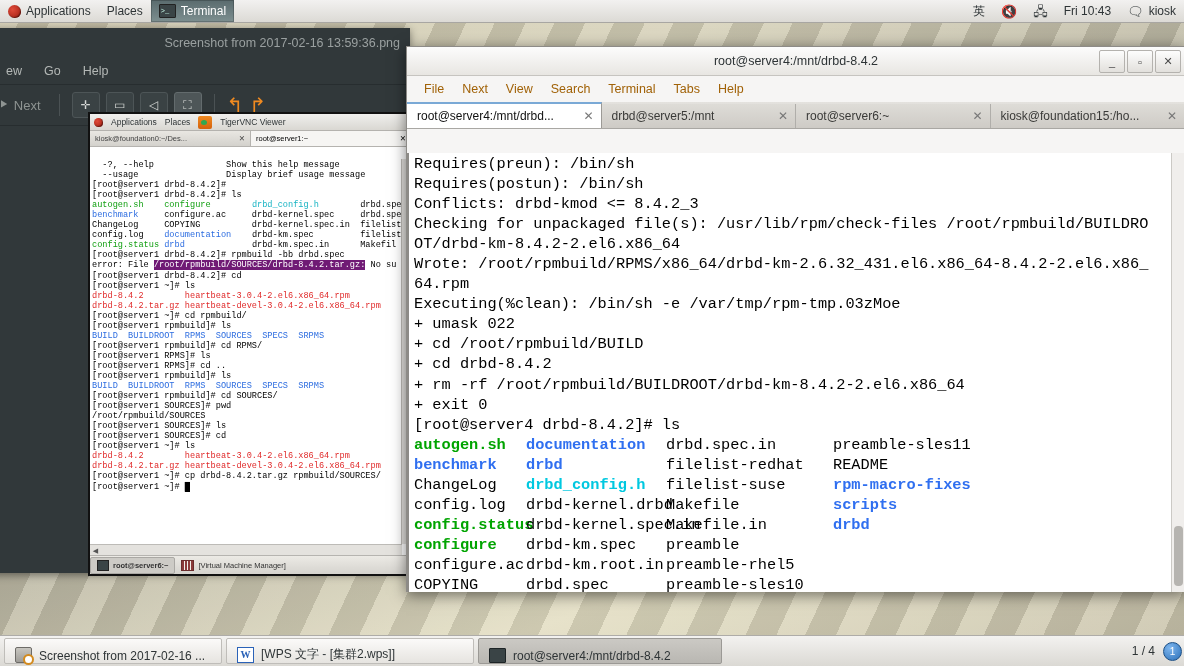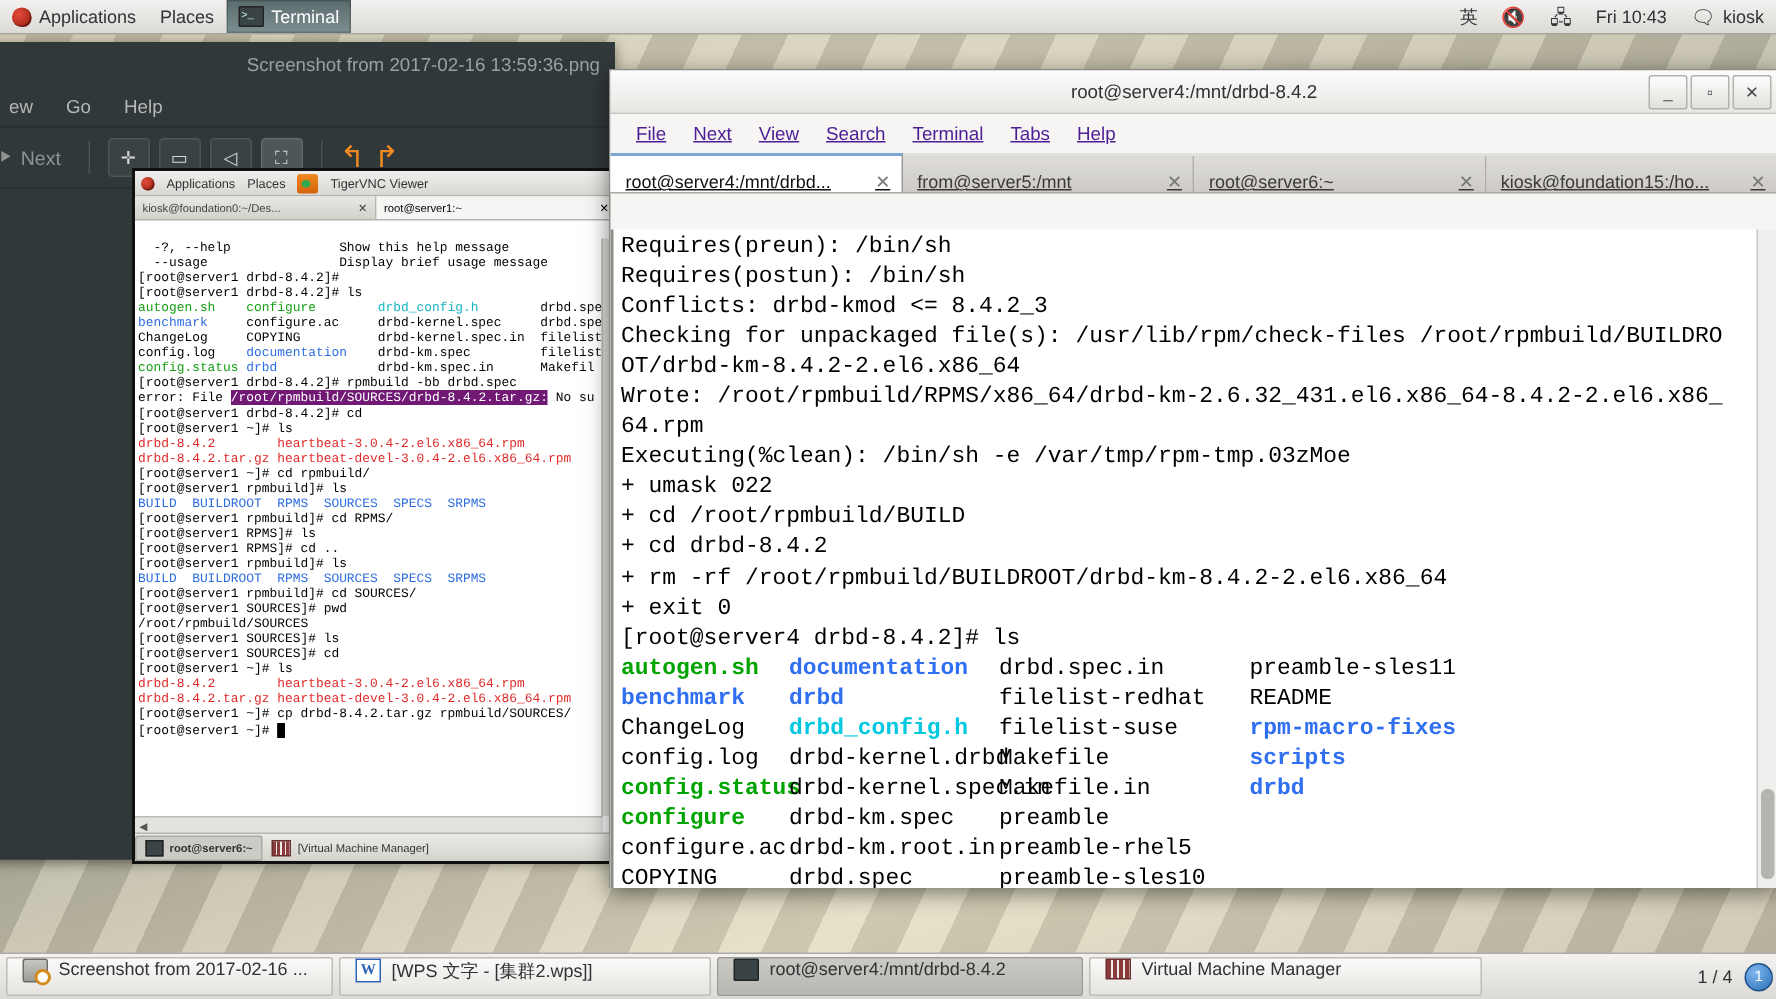--- a/index.html
+++ b/index.html
@@ -103,27 +103,27 @@
     box-shadow:0 3px 14px rgba(0,0,0,.5);
   }
   #term-titlebar{height:28px;background:linear-gradient(#fcfcfc,#e8e6e2);
      border-bottom:1px solid #c6c4c0;display:flex;align-items:center;position:relative;}
   #term-title{flex:1;text-align:center;font-size:12.5px;color:#2e3436;font-weight:normal;}
   #term-winbtns{position:absolute;right:4px;top:3px;display:flex;gap:2px;}
   .winbtn{width:24px;height:21px;border:1px solid #b4b2ae;border-radius:2px;
      background:linear-gradient(#fdfdfd,#e2e0dc);display:flex;align-items:center;justify-content:center;
      font-size:11px;color:#4a4a4a;}
   #term-menubar{height:26px;display:flex;align-items:center;gap:0;padding-left:8px;
-     background:#f6f5f4;font-size:12.5px;color:#4c1d95;text-decoration:underline;}
+     background:#f6f5f4;font-size:12.5px;color:#a16207;}
   #term-menubar span{padding:3px 9px;}
   #term-tabbar{height:26px;background:linear-gradient(#e4e2de,#d6d4cf);display:flex;align-items:flex-end;
      border-bottom:1px solid #a9a7a3;}
-  .tterm-tab{flex:1;max-width:196px;height:24px;display:flex;align-items:flex-end;justify-content:space-between;
+  .tterm-tab{flex:1;max-width:196px;height:24px;display:flex;align-items:center;justify-content:space-between;
      padding:0 7px 0 10px;font-size:12px;color:#3a3a38;border-right:1px solid #b0aeaa;
-     background:linear-gradient(#dedcd7,#cecbc6);text-decoration:underline;}
+     background:linear-gradient(#dedcd7,#cecbc6);}
   .tterm-tab.sel{background:#fff;color:#111;border-top:2px solid #7aa9d6;border-right:1px solid #9c9a96;}
   .tterm-tab .x{color:#777;font-size:12px;padding-left:6px;}
   #term-body{
     position:absolute;left:0;right:0;top:106px;bottom:0;background:#fff;
     font-family:"Liberation Mono",monospace;font-size:15.3px;line-height:20.05px;
     color:#000;padding:1px 0 0 5px;white-space:pre;overflow:hidden;
     border-left:2px solid #8d8b87;
   }
   #term-body .green{color:#00a400;font-weight:bold;}
   #term-body .blue{color:#2f6ff0;font-weight:bold;}
@@ -134,21 +134,21 @@
   .c1{width:112px;}
   .c2{width:140px;}
   .c3{width:167px;}
 
   
   #bottom-panel{
     position:absolute;left:0;bottom:0;width:1184px;height:30px;z-index:70;
     background:linear-gradient(#f3f2f0,#dbd9d4);border-top:1px solid #aeaca8;
     display:flex;align-items:center;gap:4px;padding:0 4px;font-size:12px;color:#2e3436;
   }
-  .task{height:24px;display:flex;align-items:flex-start;gap:7px;padding:0 10px;border-radius:2px;
+  .task{height:24px;display:flex;align-items:flex-end;gap:7px;padding:0 10px;border-radius:2px;
      background:linear-gradient(#fbfaf9,#e6e4e0);border:1px solid #bfbdb9;white-space:nowrap;}
   .task.act{background:linear-gradient(#cbc9c4,#b9b7b2);border-color:#9b9995;font-weight:normal;}
   .task.w1{width:196px;}
   .task.w2{width:226px;}
   .task.w3{width:222px;}
   .task.w4{width:240px;}
   #bottom-right{margin-left:auto;display:flex;align-items:center;gap:8px;padding-right:6px;}
   .pager-dot{width:17px;height:17px;border-radius:50%;background:radial-gradient(circle at 35% 30%,#7fb7ef,#2a6fb8);
      color:#fff;font-size:10px;display:flex;align-items:center;justify-content:center;border:1px solid #1b4f86;}
   .shot-ico{width:15px;height:14px;background:linear-gradient(#c8c6c0,#9e9c97);border:1px solid #6d6b67;
@@ -313,21 +313,21 @@
     <span>Terminal</span>
     <span>Tabs</span>
     <span>Help</span>
   </div>
   <div id="term-tabbar">
     <div class="tterm-tab sel">
       <span>root@server4:/mnt/drbd...</span>
       <span class="x">✕</span>
     </div>
     <div class="tterm-tab">
-      <span>from@server5:/mnt</span>
+      <span>drbd@server5:/mnt</span>
       <span class="x">✕</span>
     </div>
     <div class="tterm-tab">
       <span>root@server6:~</span>
       <span class="x">✕</span>
     </div>
     <div class="tterm-tab">
       <span>kiosk@foundation15:/ho...</span>
       <span class="x">✕</span>
     </div>
@@ -366,21 +366,17 @@
     <span>Screenshot from 2017-02-16 ...</span>
   </div>
   <div class="task w2">
     <span class="wps-ico">W</span>
     <span>[WPS 文字 - [集群2.wps]]</span>
   </div>
   <div class="task w3 act">
     <span class="term-ico"></span>
     <span>root@server4:/mnt/drbd-8.4.2</span>
   </div>
-  <div class="task w4">
-    <span class="vmm-ico"></span>
-    <span>Virtual Machine Manager</span>
-  </div>
   <div id="bottom-right">
     <span>1 / 4</span>
     <span class="pager-dot">1</span>
   </div>
 </div>
 
 </body></html>

